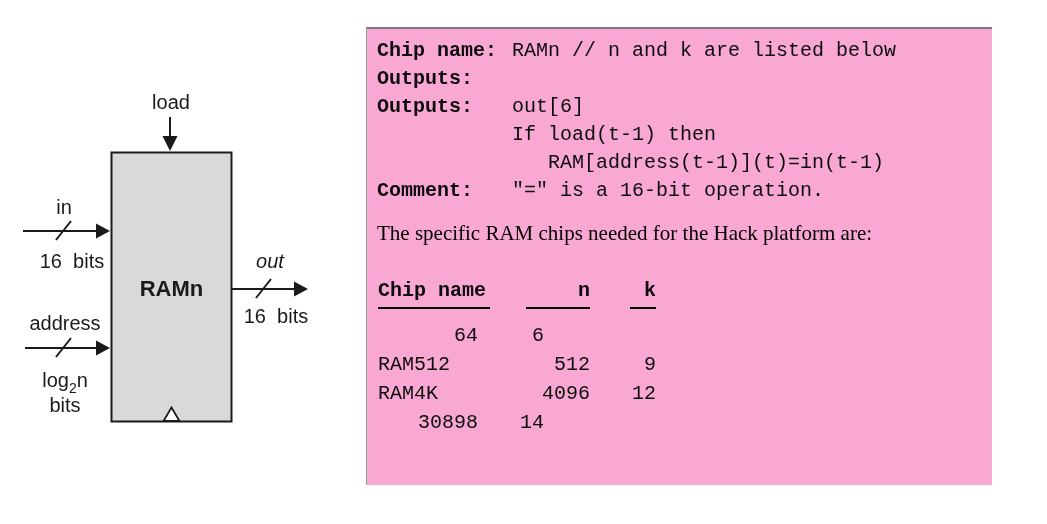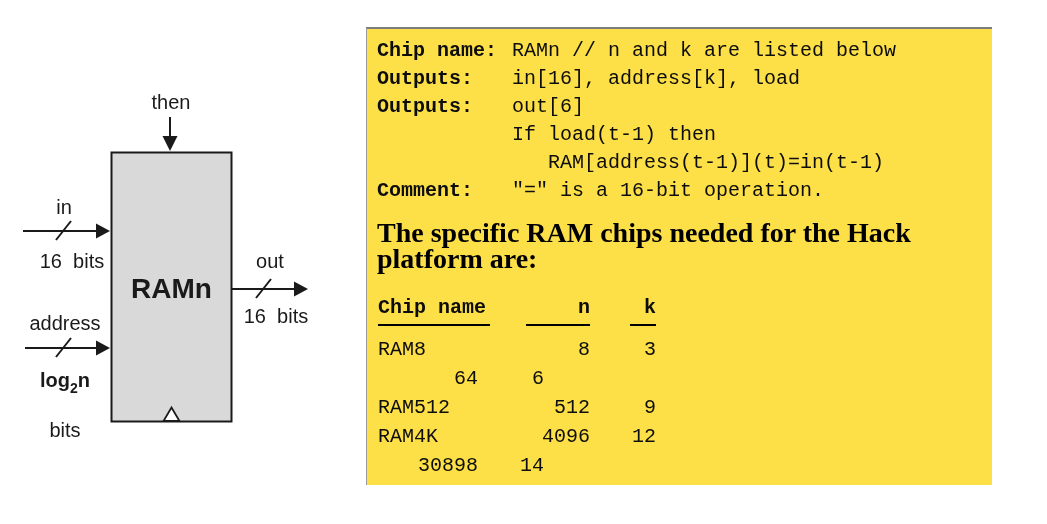--- a/index.html
+++ b/index.html
@@ -7,39 +7,39 @@
     position:relative;width:1047px;height:524px;background:#ffffff;
     font-family:"Liberation Sans",sans-serif;color:#111;overflow:hidden;
   }
   
   .diagram{position:absolute;left:0;top:0;width:366px;height:524px;}
   .diagram svg{position:absolute;left:0;top:0;}
   .dlabel{
     position:absolute;font-size:20px;line-height:22px;color:#1a1a1a;
     text-align:center;white-space:pre;
   }
-  .dlabel.bold{font-weight:bold;font-size:28px;}
+  .dlabel.bold{font-weight:bold;font-size:22px;}
   .sub2{font-size:14px;vertical-align:-6px;}
   
   .panel{
     position:absolute;left:366px;top:27px;width:626px;height:458px;
     box-sizing:border-box;border-top:2px solid #7c7c7c;border-left:1px solid #9b9b9b;
     padding:8px 10px 0 10px;
     font-family:"Liberation Mono","DejaVu Sans Mono",monospace;
     font-size:20px;color:#0d0d0d;
   }
   .spec-row{display:flex;line-height:28px;}
   .spec-label{width:135px;flex:none;font-weight:bold;white-space:pre;}
   .spec-value{white-space:pre;}
   .heading{
-    font-family:"Liberation Serif",serif;font-weight:bold;font-size:28px;
-    line-height:26px;margin:15px 0 24px 0;color:#000;
+    font-family:"Liberation Serif",serif;font-weight:normal;font-size:21px;
+    line-height:26px;margin:15px 0 33px 0;color:#000;
   }
   .ram-table{margin-left:1px;}
-  .t-row{display:flex;align-items:center;height:29px;}
+  .t-row{display:flex;align-items:flex-end;height:29px;}
   .t-head{height:auto;margin-bottom:9px;}
   .t-c1{width:112px;flex:none;}
   .t-g1{width:36px;flex:none;}
   .t-c2{width:64px;flex:none;text-align:right;}
   .t-g2{width:40px;flex:none;}
   .t-c3{width:26px;flex:none;text-align:right;}
   .t-head .hcell{font-weight:bold;border-bottom:2px solid #000;padding-bottom:5px;}
 </style>
 </head>
 <body>
@@ -62,41 +62,40 @@
       <polygon points="96,340.5 96,355.5 110,348" fill="#1a1a1a"></polygon>
       <line x1="56" y1="357" x2="71" y2="338" stroke="#1a1a1a" stroke-width="2"></line>
 
       <line x1="232" y1="289" x2="295" y2="289" stroke="#1a1a1a" stroke-width="2"></line>
       <polygon points="294,281.5 294,296.5 308,289" fill="#1a1a1a"></polygon>
       <line x1="256" y1="298" x2="271" y2="279" stroke="#1a1a1a" stroke-width="2"></line>
 
       <polygon points="163.5,421 179.5,421 171.5,407.5" fill="#ffffff" stroke="#1a1a1a" stroke-width="1.8"></polygon>
     </svg>
 
-    <div class="dlabel" style="left:139px;top:91px;width:64px;">then</div>
+    <div class="dlabel" style="left:139px;top:91px;width:64px;">load</div>
     <div class="dlabel" style="left:32px;top:196px;width:64px;">in</div>
     <div class="dlabel" style="left:14px;top:250px;width:116px;">16  bits</div>
     <div class="dlabel" style="left:23px;top:312px;width:84px;">address</div>
-    <div class="dlabel" style="left:23px;top:369px;width:84px;font-weight:bold;"><span>log</span><span class="sub2">2</span><span>n</span></div>
-    <div class="dlabel" style="left:23px;top:394px;width:84px;margin-top:25px;">bits</div>
+    <div class="dlabel" style="left:23px;top:369px;width:84px;"><span>log</span><span class="sub2">2</span><span>n</span></div>
+    <div class="dlabel" style="left:23px;top:394px;width:84px;">bits</div>
     <div class="dlabel bold" style="left:111px;top:278px;width:121px;">RAMn</div>
-    <div class="dlabel" style="left:238px;top:250px;width:64px;">out</div>
+    <div class="dlabel" style="left:238px;top:250px;width:64px;font-style:italic;">out</div>
     <div class="dlabel" style="left:218px;top:305px;width:116px;">16  bits</div>
   </div>
 
-  <div class="panel" style="background-color: #fde047;">
+  <div class="panel" style="background-color: #f9a8d4;">
 
     <div class="spec">
       <div class="spec-row">
         <span class="spec-label">Chip name:</span>
         <span class="spec-value">RAMn // n and k are listed below</span>
       </div>
       <div class="spec-row">
         <span class="spec-label">Outputs:</span>
-        <span class="spec-value">in[16], address[k], load</span>
       </div>
       <div class="spec-row">
         <span class="spec-label">Outputs:</span>
         <span class="spec-value">out[6]</span>
       </div>
       <div class="spec-row">
         <span class="spec-label"></span>
         <span class="spec-value">If load(t-1) then</span>
       </div>
       <div class="spec-row">
@@ -113,27 +112,20 @@
 
     <div class="ram-table">
       <div class="t-row t-head">
         <span class="t-c1 hcell">Chip name</span>
         <span class="t-g1"></span>
         <span class="t-c2 hcell">n</span>
         <span class="t-g2"></span>
         <span class="t-c3 hcell">k</span>
       </div>
 
-      <div class="t-row">
-        <span class="t-c1">RAM8</span>
-        <span class="t-g1"></span>
-        <span class="t-c2">8</span>
-        <span class="t-g2"></span>
-        <span class="t-c3">3</span>
-      </div>
       <div class="t-row">
         <span class="t-g1"></span>
         <span class="t-c2">64</span>
         <span class="t-g2"></span>
         <span class="t-c3">6</span>
       </div>
       <div class="t-row">
         <span class="t-c1">RAM512</span>
         <span class="t-g1"></span>
         <span class="t-c2">512</span>

